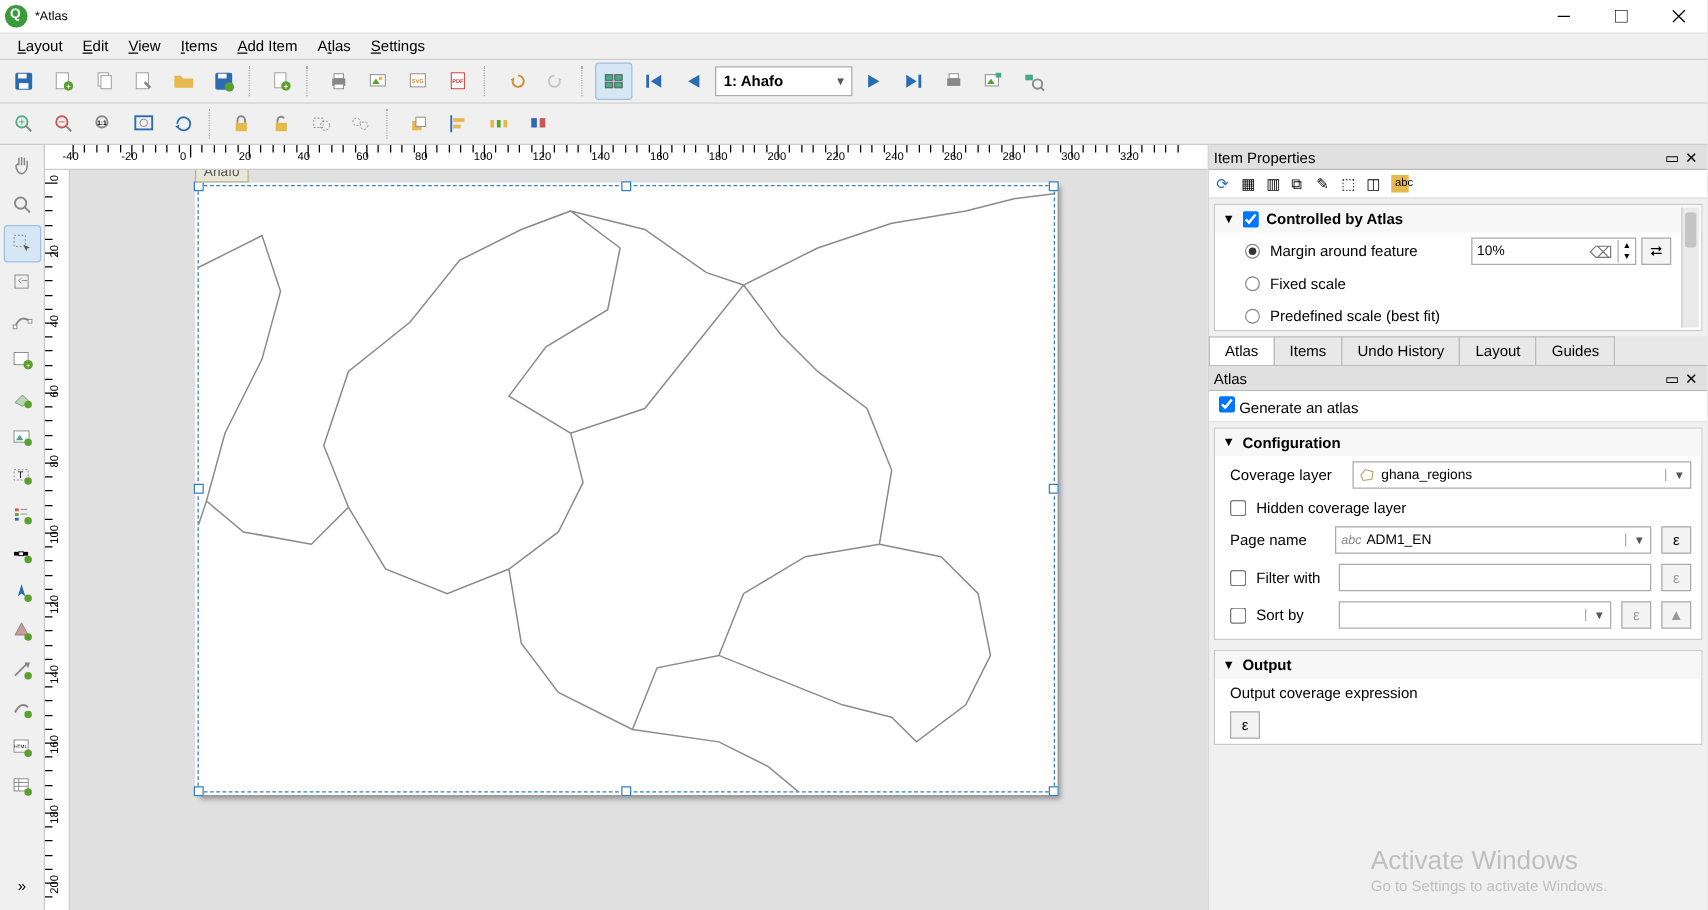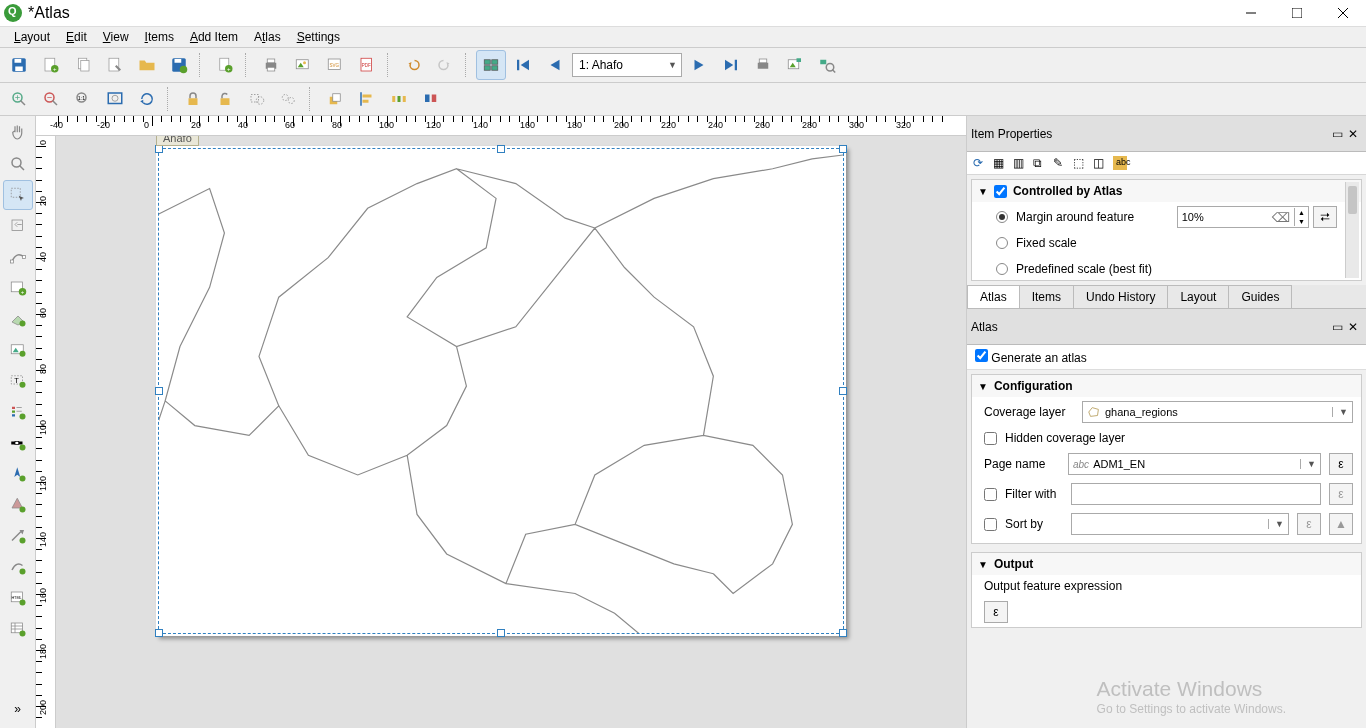--- a/index.html
+++ b/index.html
@@ -2,32 +2,32 @@
 <html><head>
 <meta charset="utf-8">
 <style>
 * { box-sizing: border-box; margin: 0; padding: 0; font-family: "Segoe UI", Tahoma, sans-serif; }
 body { width: 1366px; height: 728px; overflow: hidden; background: #f0f0f0; font-size: 12px; color: #000; }
 
 
 .titlebar { height: 27px; background: #fff; display: flex; align-items: center; padding-left: 4px; border-bottom: 1px solid #ddd; }
 .titlebar .qicon { width: 18px; height: 18px; background: #3a9b3a; border-radius: 50%; position: relative; margin-right: 6px; }
 .titlebar .qicon::after { content: "Q"; color: #fff; font-weight: bold; font-size: 11px; position: absolute; left: 4px; top: 1px; }
-.titlebar .title { font-size: 16px; }
+.titlebar .title { font-size: 10px; }
 .winbtns { margin-left: auto; display: flex; }
 .winbtn { width: 46px; height: 27px; display: flex; align-items: center; justify-content: center; }
 .winbtn svg { width: 10px; height: 10px; }
 
 
 .menubar { height: 21px; background: #f0f0f0; display: flex; align-items: center; padding: 0 6px; border-bottom: 1px solid #ccc; }
 .menuitem { padding: 2px 8px; font-size: 12px; }
 .menuitem u { text-decoration: underline; }
 
 
-.toolbars { background: #f0f0f0; padding: 2px 4px; display: flex; align-items: center; gap: 2px; border-bottom: 1px solid #ccc; }
+.toolbars { background: #f0f0f0; padding: 2px 4px; display: flex; align-items: center; gap: 2px; border-bottom: 1px solid #ccc; font-weight: bold; }
 .toolbars.row2 { height: 33px; }
 .tbtn { width: 30px; height: 30px; display: flex; align-items: center; justify-content: center; border: 1px solid transparent; border-radius: 3px; }
 .tbtn.pressed { background: #d5e6f5; border-color: #a0c0e0; }
 .tsep { width: 6px; height: 24px; border-left: 1px dotted #aaa; margin: 0 3px; }
 .combo { height: 24px; border: 1px solid #aaa; background: #fff; display: flex; align-items: center; padding: 0 4px 0 6px; font-size: 12px; min-width: 100px; }
 .combo .arrow { margin-left: auto; font-size: 9px; color: #555; }
 
 
 .workspace { display: flex; height: 612px; }
 .lefttool { width: 36px; background: #f0f0f0; border-right: 1px solid #ccc; display: flex; flex-direction: column; align-items: center; gap: 1px; padding-top: 2px; }
@@ -46,21 +46,21 @@
 .vruler .lbl { position: absolute; left: 2px; font-size: 9px; writing-mode: vertical-rl; transform: rotate(180deg); }
 .canvas { flex: 1; background: #e0e0e0; position: relative; overflow: hidden; }
 .page { position: absolute; left: 100px; top: 10px; width: 690px; height: 490px; background: #fff; box-shadow: 3px 3px 4px rgba(0,0,0,0.35); }
 .mapframe { position: absolute; left: 2px; top: 2px; right: 2px; bottom: 2px; border: 1px dashed #3080c0; }
 .handle { width: 8px; height: 8px; background: #fff; border: 1px solid #3080c0; position: absolute; }
 .mapframe svg { width: 100%; height: 100%; }
 .pagelabel { position: absolute; left: 100px; top: -6px; background: #e9e7d8; border: 1px solid #b5b190; padding: 1px 6px; font-size: 11px; color: #555; z-index: 5; }
 
 
 .rightpanel { width: 400px; background: #f0f0f0; border-left: 1px solid #ccc; display: flex; flex-direction: column; overflow: hidden; }
-.panehdr { height: 36px; background: #e0e0e0; border-bottom: 1px solid #bbb; display: flex; align-items: center; padding: 0 4px; font-size: 12px; }
+.panehdr { height: 20px; background: #e0e0e0; border-bottom: 1px solid #bbb; display: flex; align-items: center; padding: 0 4px; font-size: 12px; }
 .panehdr .pbtns { margin-left: auto; display: flex; gap: 2px; }
 .subhdr { height: 20px; background: #eaeaea; font-weight: bold; padding: 2px 8px; border-bottom: 1px solid #d0d0d0; }
 .iconrow { padding: 4px 6px; display: flex; gap: 6px; background: #fff; border-bottom: 1px solid #d7d7d7;}
 .groupbox { margin: 4px; border: 1px solid #ccc; background: #fff; }
 .grouphdr { display: flex; align-items: center; gap: 6px; padding: 4px 6px; font-weight: bold; background: #f7f7f7; }
 .collapse { font-size: 10px; }
 .chk { width: 13px; height: 13px; }
 .row { display: flex; align-items: center; gap: 8px; padding: 4px 8px 4px 24px; }
 .row label { font-size: 12px; }
 .row .radio { width: 12px; height: 12px; border: 1px solid #888; border-radius: 50%; display: inline-block; position: relative; }
@@ -808,21 +808,21 @@
         <div class="smallbtn disabled">▲</div>
       </div>
     </div>
 
     <div class="groupbox">
       <div class="grouphdr">
           <span class="collapse">▼</span>
           <span>Output</span>
         </div>
       <div class="row" style="padding-left:12px">
-        <label>Output feature expression</label>
+        <label>Output coverage expression</label>
       </div>
       <div class="row" style="padding-left:12px">
         <div class="smallbtn">ε</div>
       </div>
     </div>
   </div>
 </div>
 
 <div class="watermark">
   <div>Activate Windows</div>

